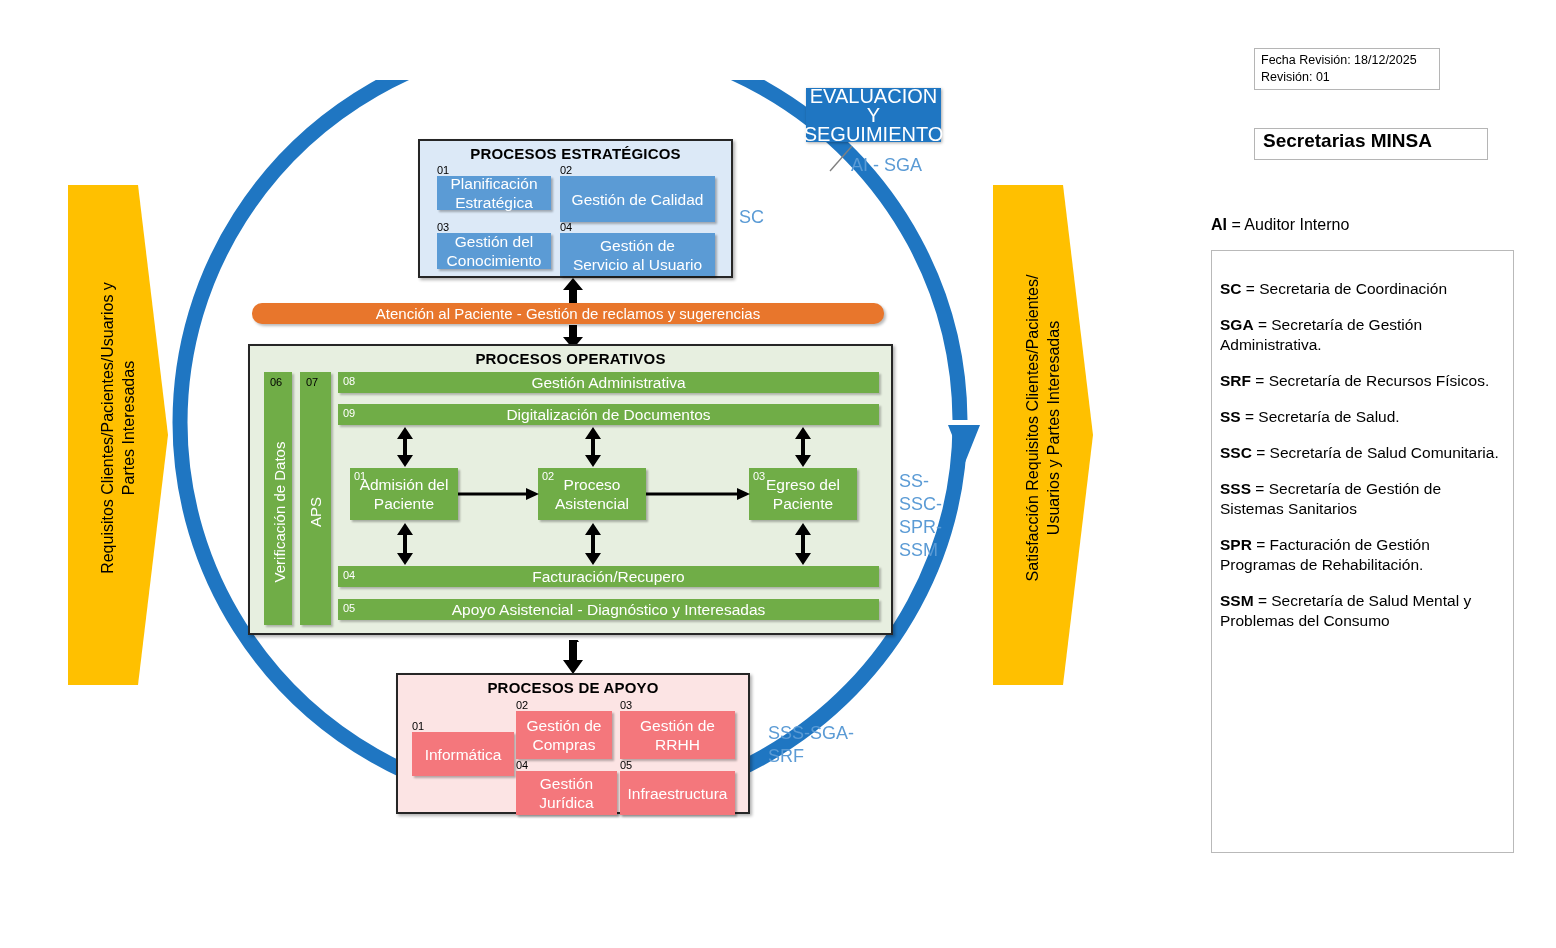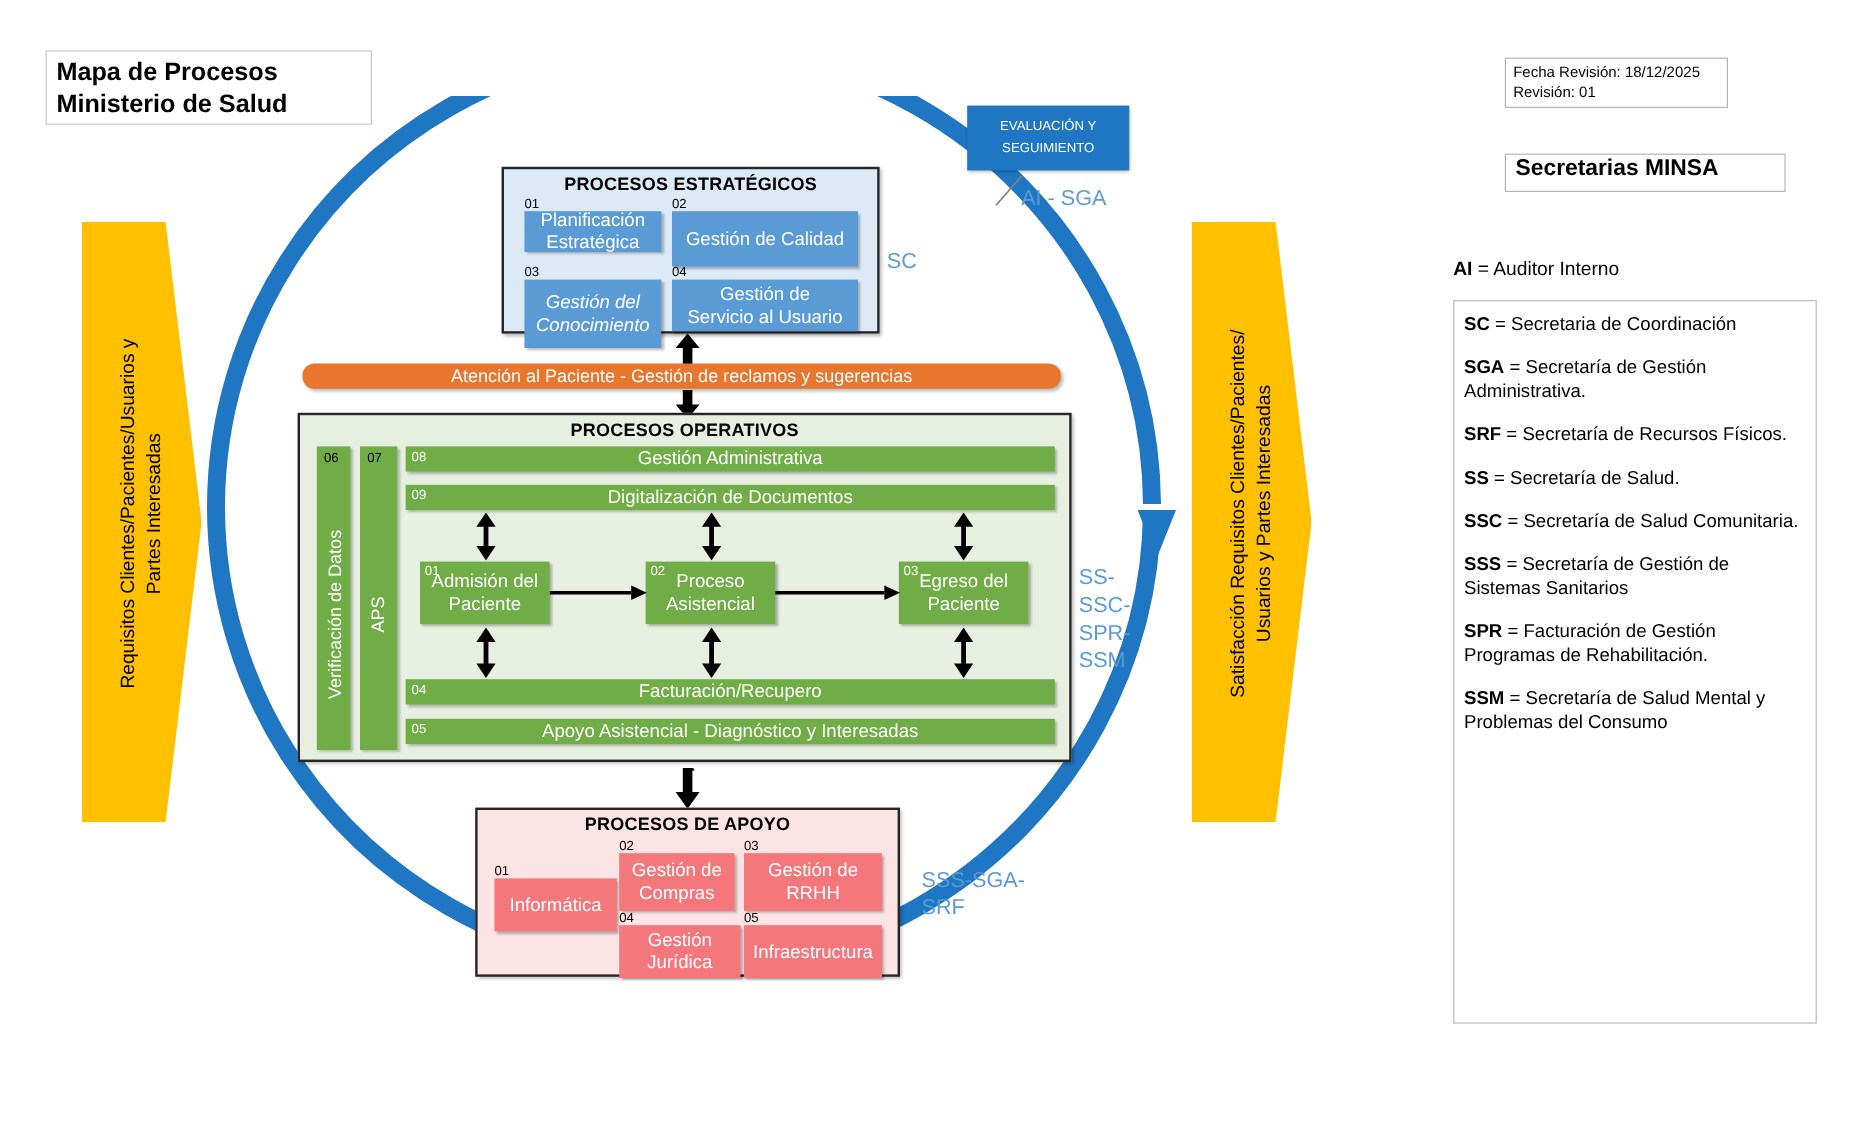--- a/index.html
+++ b/index.html
@@ -43,21 +43,21 @@
   .ai-line{
     position:absolute; left:1211px; top:216px; width:300px;
     font-size:16px; color:#000;
   }
   .ai-line b{ font-weight:bold; }
 
   
   .legend-panel{
     position:absolute; left:1211px; top:250px; width:303px; height:603px;
     border:1px solid #b9b9b9; background:#fff;
-    padding:10px 8px 0 8px;
+    padding:28px 8px 0 8px;
   }
   .legend-item{
     font-size:15.5px; line-height:20px; color:#000; margin-bottom:16px;
   }
   .legend-item b{ font-weight:bold; }
 
   
   .arrow-left, .arrow-right{
     position:absolute; width:100px; height:500px;
     background:#FFC000;
@@ -82,21 +82,21 @@
     padding-left:14px;
   }
 
   
   .circle-arrow{ position:absolute; left:165px; top:80px; width:830px; height:800px; }
 
   
   .eval-box{
     position:absolute; left:806px; top:88px; width:135px; height:54px;
     background:#1F76C2;
-    color:#fff; font-size:11px; line-height:19px; text-align:center;
+    color:#fff; font-size:20px; line-height:19px; text-align:center;
     display:flex; align-items:center; justify-content:center;
     white-space:pre-line;
     box-shadow:1px 1px 3px rgba(0,0,0,.35);
   }
   .eval-leader{
     position:absolute; left:828px; top:146px; width:26px; height:26px;
   }
   .eval-tag{
     position:absolute; left:851px; top:155px;
     font-size:18px; color:#5B9BD5;
@@ -173,22 +173,20 @@
   }
 
   
   .barrow{ position:absolute; }
 </style>
 </head>
 <body>
 
 <div id="stage">
 
-  <div class="title-box">Mapa de Procesos
-Ministerio de Salud</div>
 
   <div class="rev-box">
     <div>Fecha Revisión: 18/12/2025</div>
     <div>Revisión: 01</div>
   </div>
 
   <div class="sec-title">Secretarias MINSA</div>
 
   <div class="ai-line">
     <b>AI</b><span> = Auditor Interno</span>
@@ -239,21 +237,21 @@
     <div class="box-head">PROCESOS ESTRATÉGICOS</div>
 
     <div class="num" style="left:17px; top:24px;">01</div>
     <div class="cell blue" style="left:17px; top:35px; width:114px; height:34px;">Planificación
 Estratégica</div>
 
     <div class="num" style="left:140px; top:24px;">02</div>
     <div class="cell blue" style="left:140px; top:35px; width:155px; height:46px;">Gestión de Calidad</div>
 
     <div class="num" style="left:17px; top:81px;">03</div>
-    <div class="cell blue" style="left:17px; top:92px; width:114px; height:57px;font-style:italic;">Gestión del
+    <div class="cell blue" style="left:17px; top:92px; width:114px; height:36px;">Gestión del
 Conocimiento</div>
 
     <div class="num" style="left:140px; top:81px;">04</div>
     <div class="cell blue" style="left:140px; top:92px; width:155px; height:43px;">Gestión de
 Servicio al Usuario</div>
   </div>
 
   <svg class="barrow" style="left:562px; top:278px; width:22px; height:26px;">
     <polygon points="11,0 21,12 15,12 15,26 7,26 7,12 1,12" fill="#000"></polygon>
   </svg>

